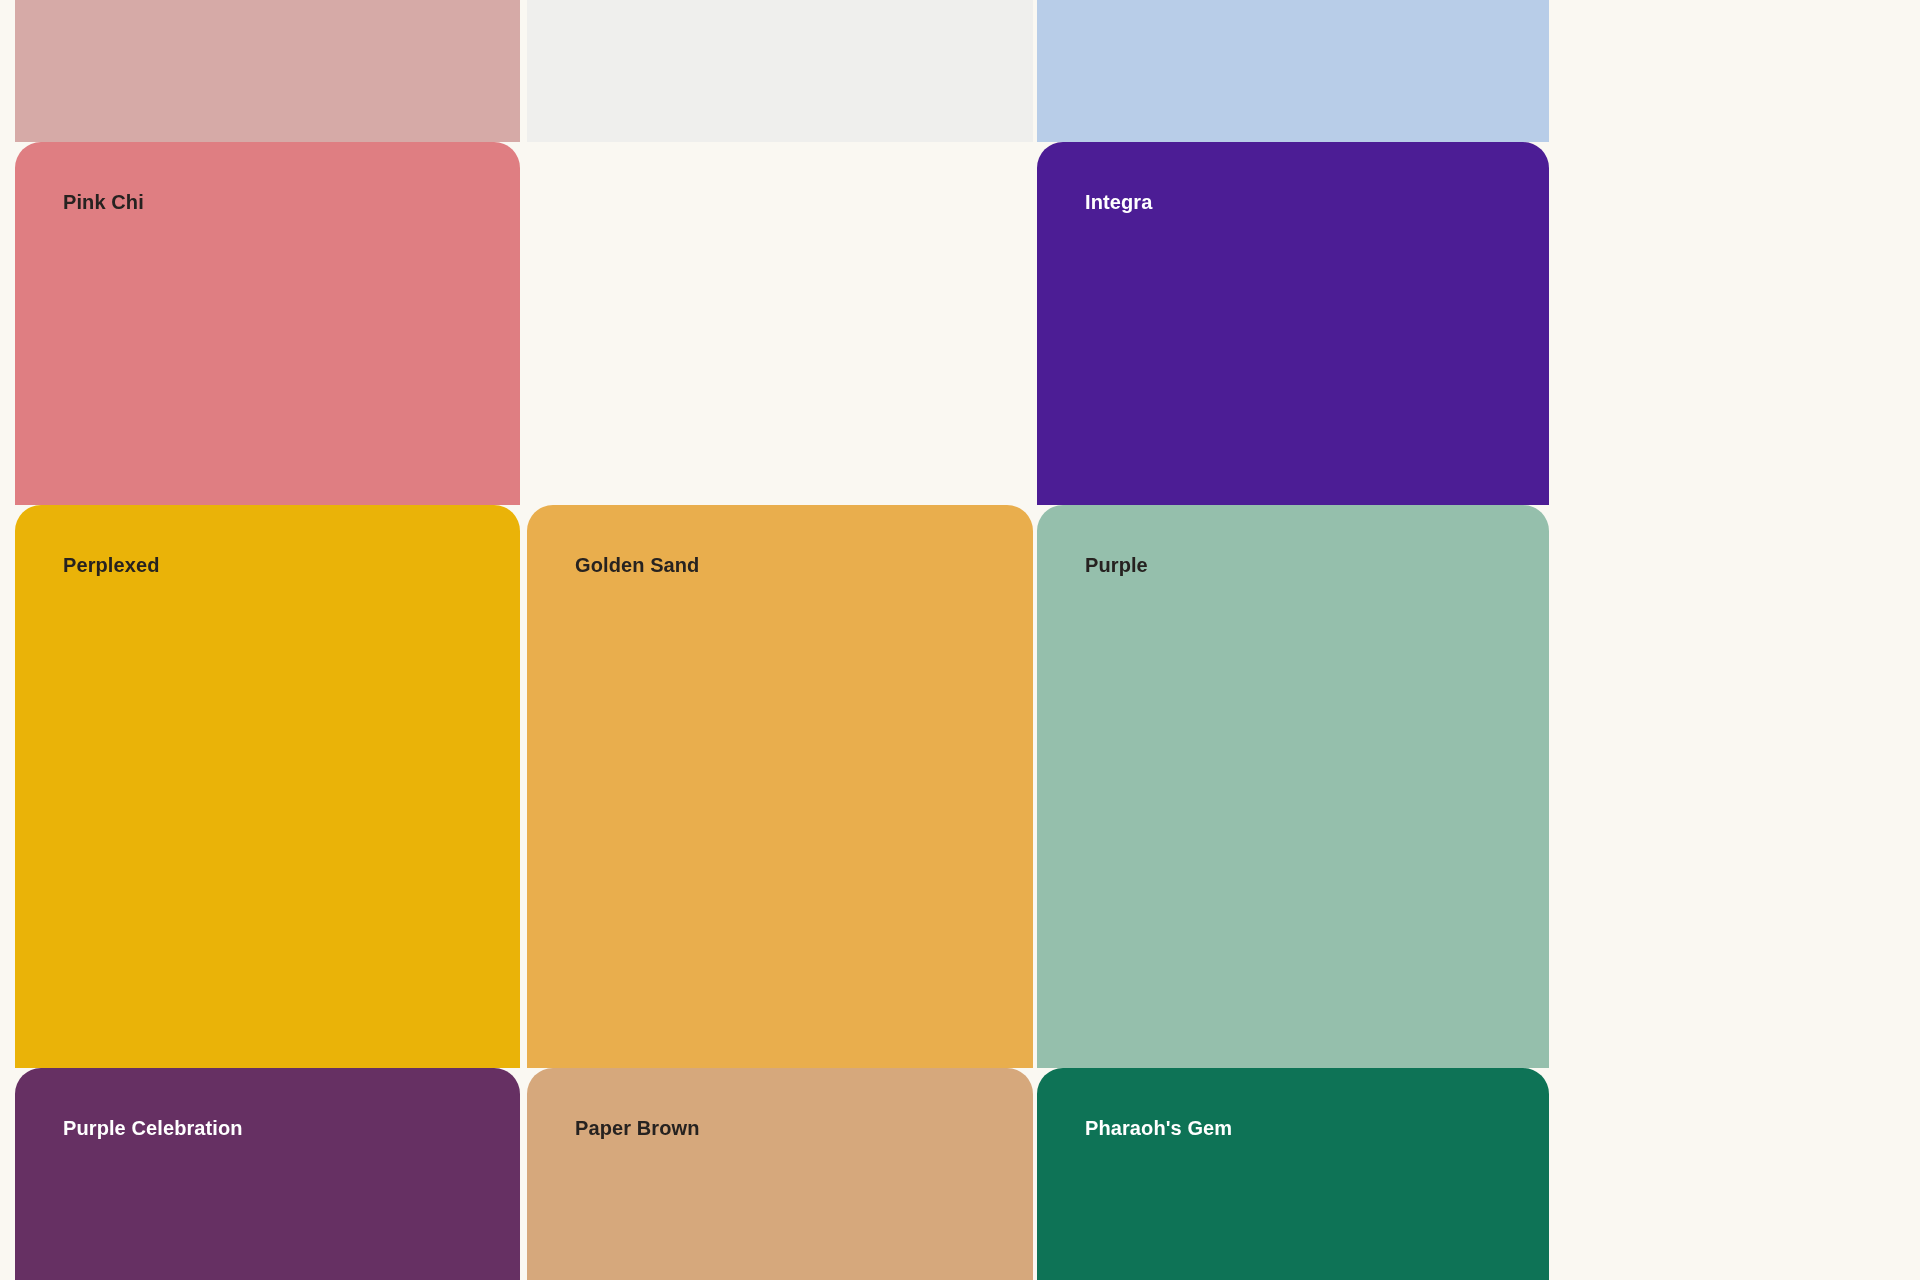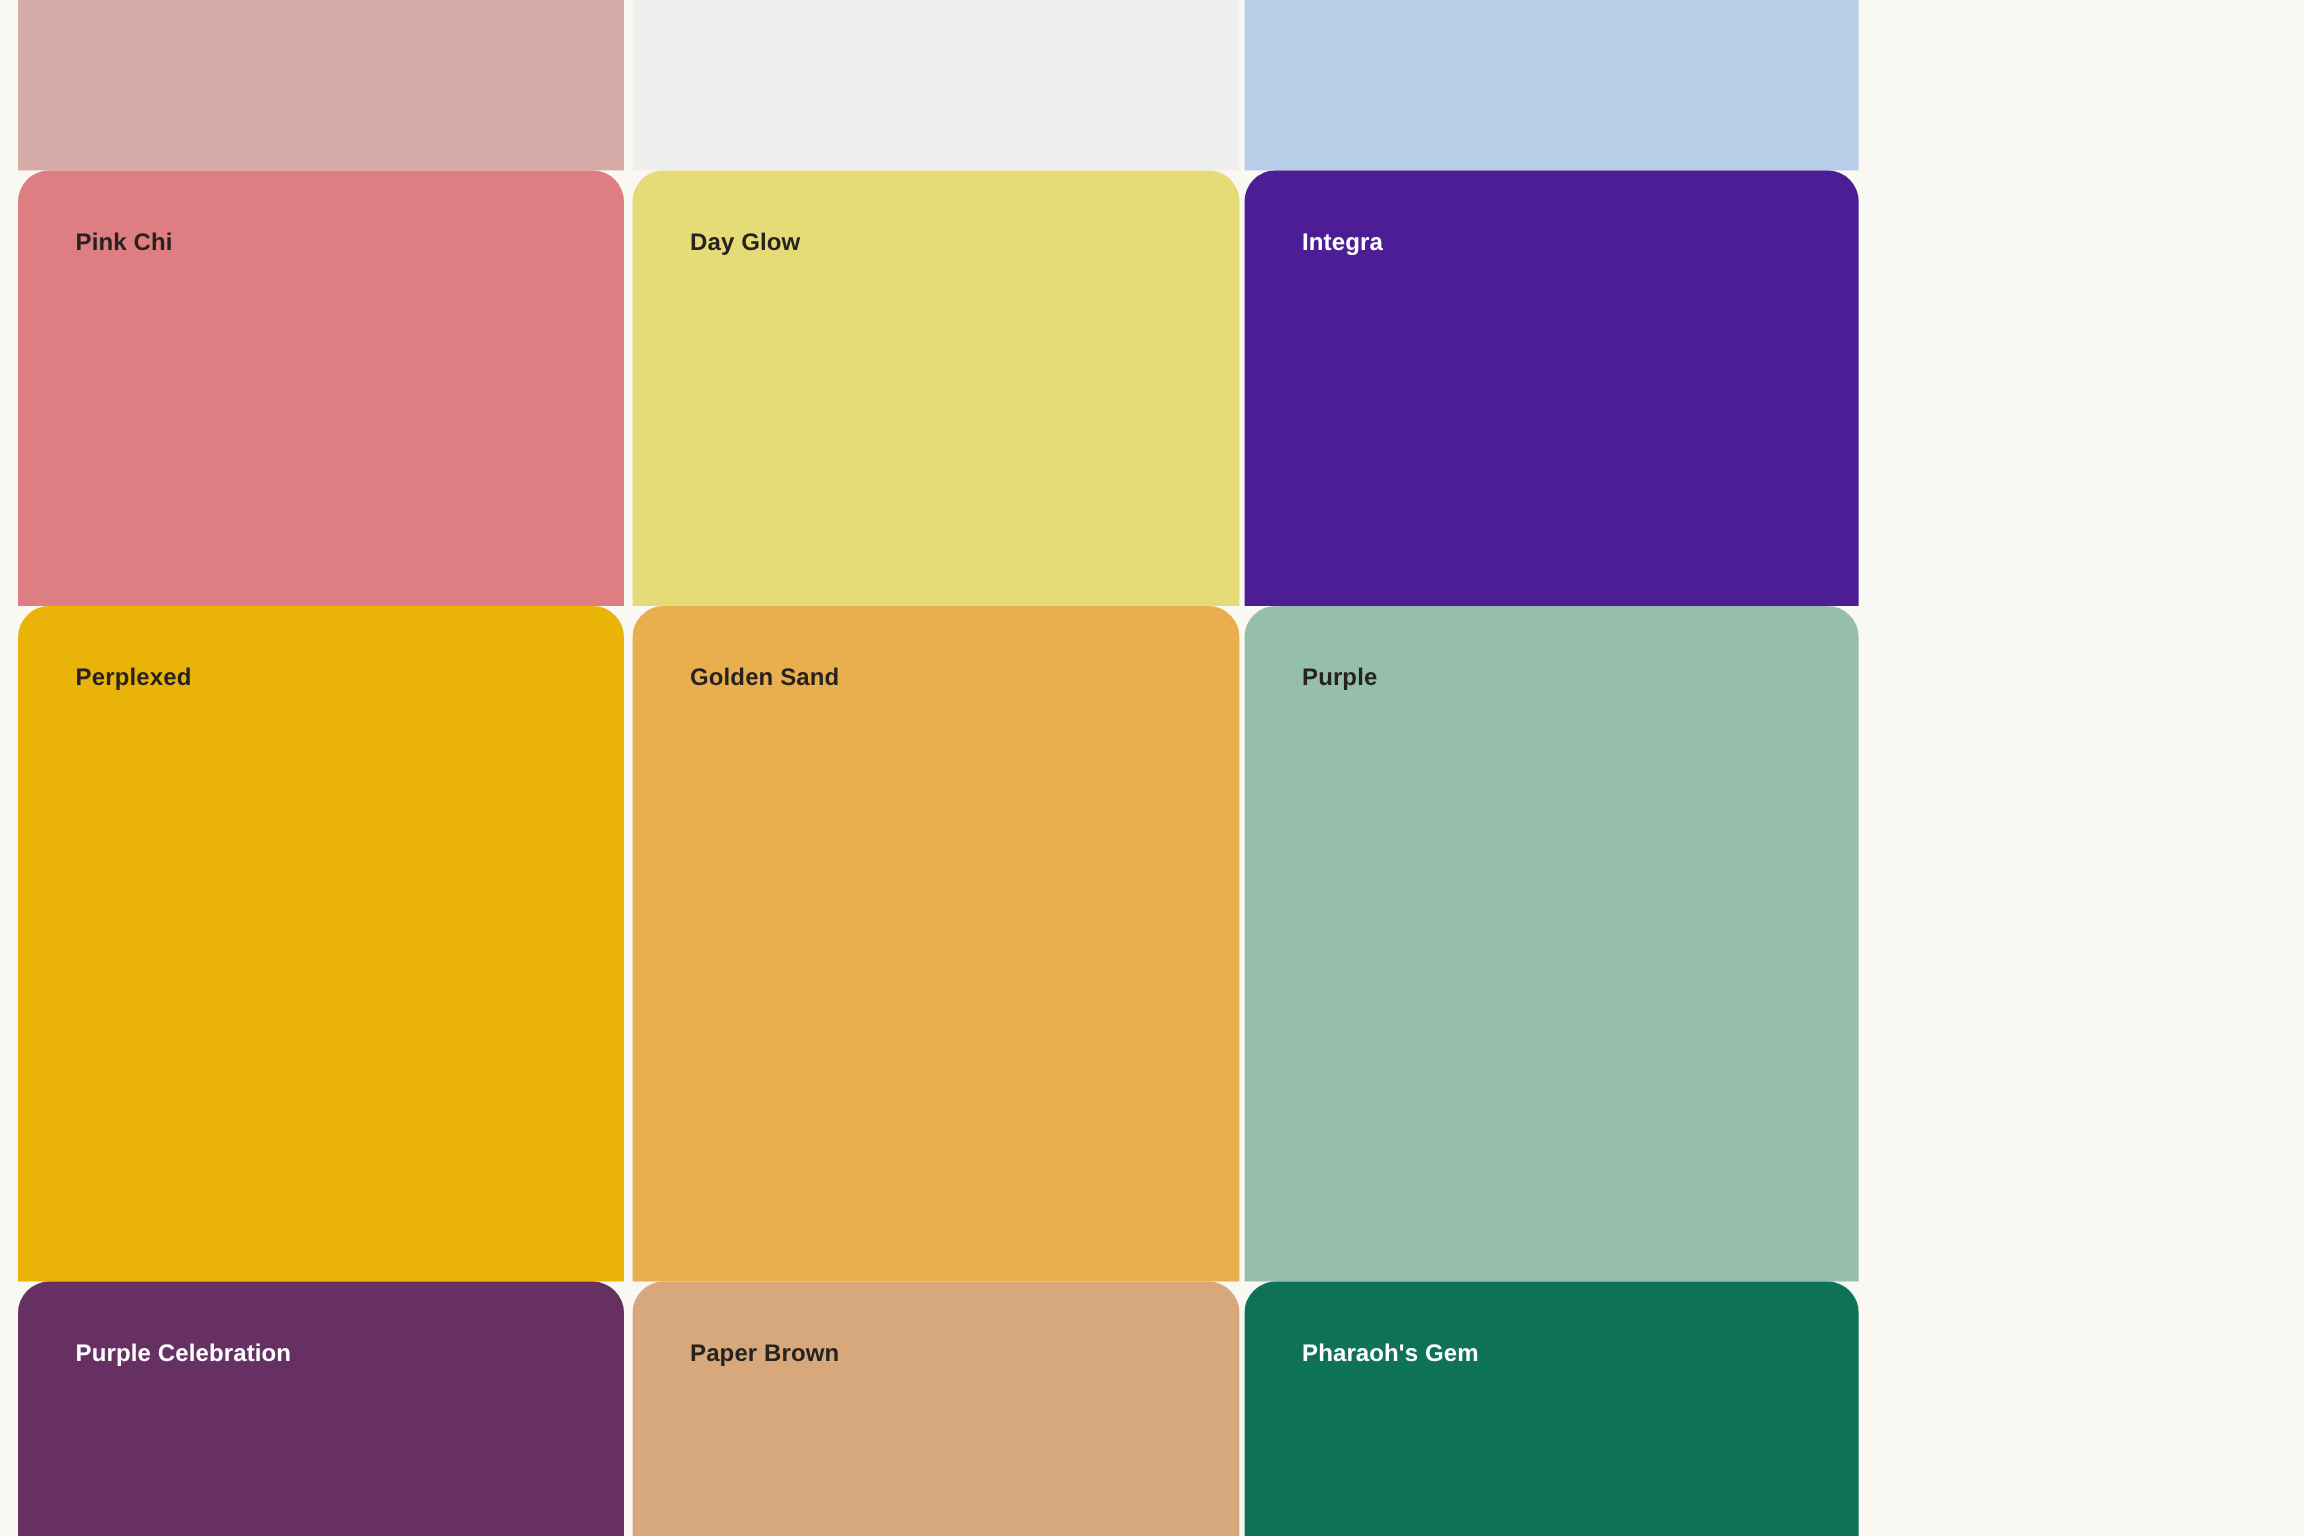--- a/index.html
+++ b/index.html
@@ -73,23 +73,20 @@
       </div>
       <div class="swatch-card" style="top: 505px; height: 563px; background: #eab308;">
         <span class="swatch-label dark">Perplexed</span>
       </div>
       <div class="swatch-card" style="top: 1068px; height: 260px; background: rgb(102, 48, 99);">
         <span class="swatch-label light">Purple Celebration</span>
       </div>
     </div>
     <div class="palette-column" style="left: 527px; width: 506px;">
       <div class="swatch-card top-partial" style="top: -40px; height: 182px; background: rgb(239, 239, 237);"></div>
-      <div class="swatch-card" style="top: 142px; height: 363px; background: rgb(229, 220, 120);">
-        <span class="swatch-label dark">Day Glow</span>
-      </div>
       <div class="swatch-card" style="top: 505px; height: 563px; background: rgb(233, 174, 77);">
         <span class="swatch-label dark">Golden Sand</span>
       </div>
       <div class="swatch-card" style="top: 1068px; height: 260px; background: rgb(214, 168, 124);">
         <span class="swatch-label dark">Paper Brown</span>
       </div>
     </div>
     <div class="palette-column" style="left: 1037px; width: 512px;">
       <div class="swatch-card top-partial" style="top: -40px; height: 182px; background: rgb(184, 205, 232);"></div>
       <div class="swatch-card" style="top: 142px; height: 363px; background: #4c1d95;">

